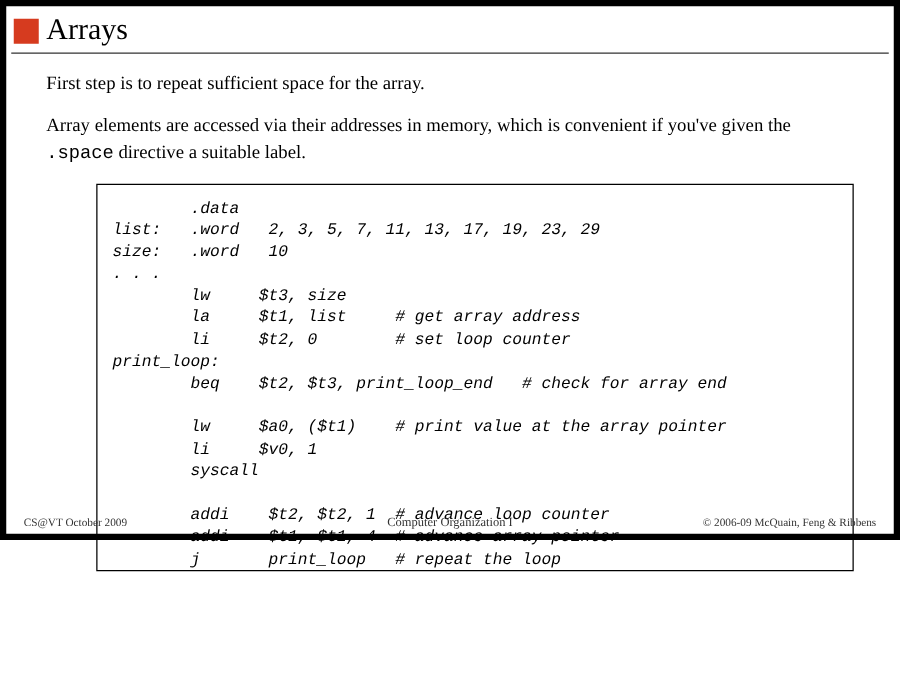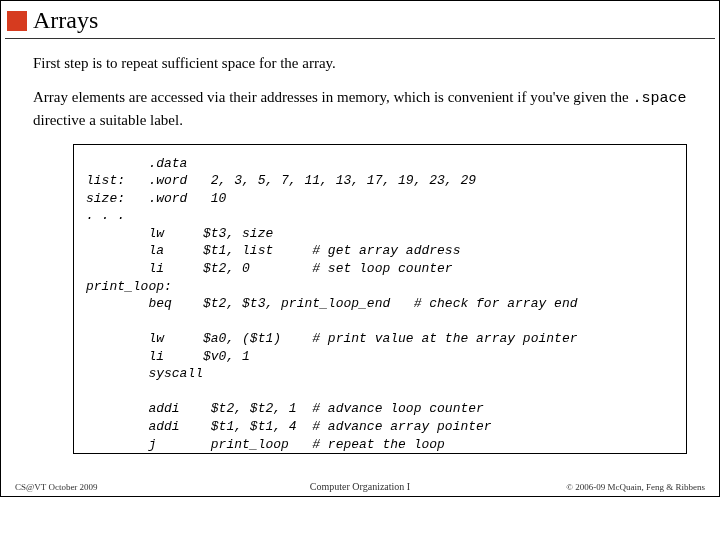--- a/index.html
+++ b/index.html
@@ -1,28 +1,28 @@
 <!DOCTYPE html>
 <html><head>
 <meta charset="utf-8">
 <style>
   * { margin: 0; padding: 0; box-sizing: border-box; }
   html, body { width: 720px; height: 540px; font-family: Georgia, 'Times New Roman', serif; background: #fff; }
-  .page { width: 720px; height: 497px; position: relative; border: 1px solid #000000; }
+  .page { width: 720px; height: 432px; position: relative; border: 5px solid #000000; }
   .header { display: flex; align-items: center; justify-content: space-between; padding: 6px 18px 4px 6px; }
   .header-left { display: flex; align-items: center; gap: 6px; }
   .redblock { width: 20px; height: 20px; background: #d63b1f; }
   .title { font-size: 24px; font-weight: normal; }
   .header-right { font-size: 18px; }
   .pagenum { font-size: 22px; margin-left: 6px; }
   .body { border-top: 1px solid #333; margin: 0 4px; padding: 14px 28px 0 28px; height: 440px; position: relative; }
   .para { font-size: 15px; line-height: 1.35; margin-bottom: 14px; }
   .mono-inline { font-family: 'Courier New', monospace; font-size: 15px; }
   .codebox { border: 1px solid #000; margin: 4px 0 0 40px; padding: 10px 12px; font-family: 'Courier New', monospace; font-size: 13px; line-height: 1.35; white-space: pre; overflow: hidden; height: 310px; font-style: italic; }
-  .footer { position: absolute; bottom: 4px; left: 0; right: 0; display: flex; justify-content: space-between; align-items: flex-end; padding: 0 14px; font-size: 9px; color: #333; }
+  .footer { position: absolute; bottom: 4px; left: 0; right: 0; display: flex; justify-content: space-between; align-items: center; padding: 0 14px; font-size: 9px; color: #333; }
   .footer-center { position: absolute; left: 50%; transform: translateX(-50%); font-size: 10px; }
 </style>
 </head>
 <body>
 
 <div class="page">
 
   <div class="header">
     <div class="header-left">
       <div class="redblock"></div>

